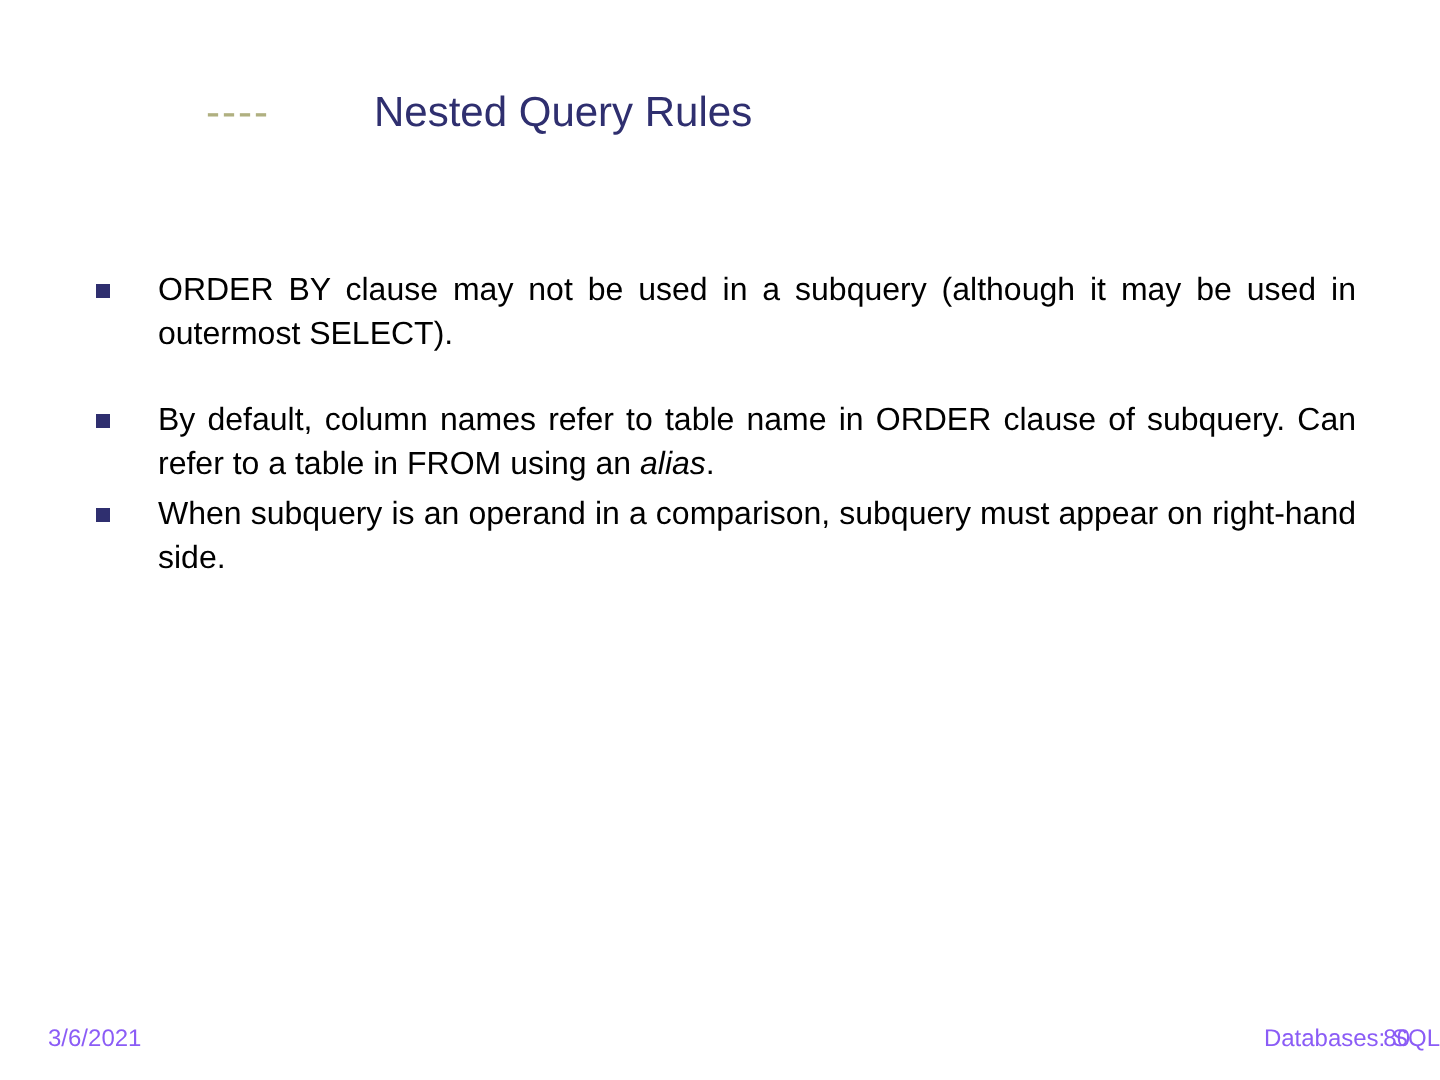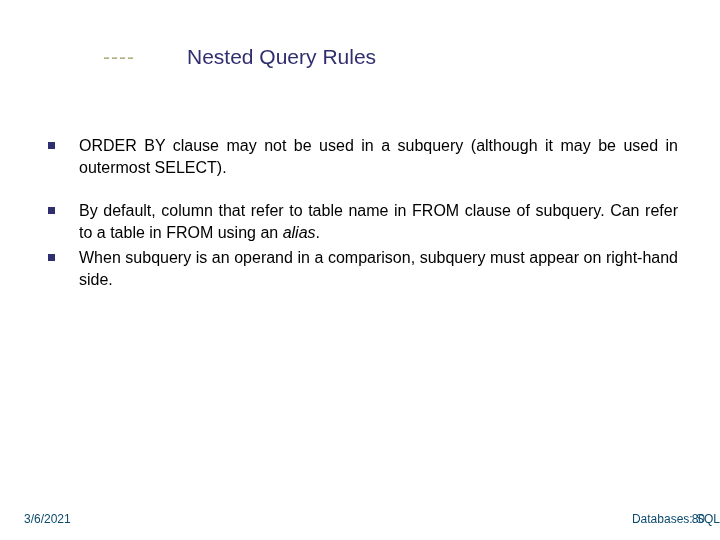--- a/index.html
+++ b/index.html
@@ -73,21 +73,21 @@
   .bullet-text em {
     font-style: italic;
   }
   .footer {
     position: absolute;
     bottom: 14px;
     left: 0;
     right: 0;
     height: 20px;
     font-size: 12px;
-    color: #0c4a6e;
+    color: #8b5cf6;
     font-family: Verdana, Geneva, sans-serif;
   }
   .footer-date {
     position: absolute;
     left: 24px;
     bottom: 0;
   }
   .footer-center {
     position: absolute;
     left: 0;
@@ -115,21 +115,21 @@
   <div class="body">
 
     <div class="bullet-row">
       <div class="bullet"></div>
       <div class="bullet-text">ORDER BY clause may not be used in a subquery (although it may be used in outermost SELECT).</div>
     </div>
 
 
     <div class="bullet-row tight">
       <div class="bullet"></div>
-      <div class="bullet-text"><span>By default, column that refer to table name in FROM clause of subquery. Can refer to a table in FROM using an </span><em>alias</em><span>.</span></div>
+      <div class="bullet-text"><span>By default, column names refer to table name in ORDER clause of subquery. Can refer to a table in FROM using an </span><em>alias</em><span>.</span></div>
     </div>
 
     <div class="bullet-row">
       <div class="bullet"></div>
       <div class="bullet-text">When subquery is an operand in a comparison, subquery must appear on right-hand side.</div>
     </div>
 
 
   </div>
 

